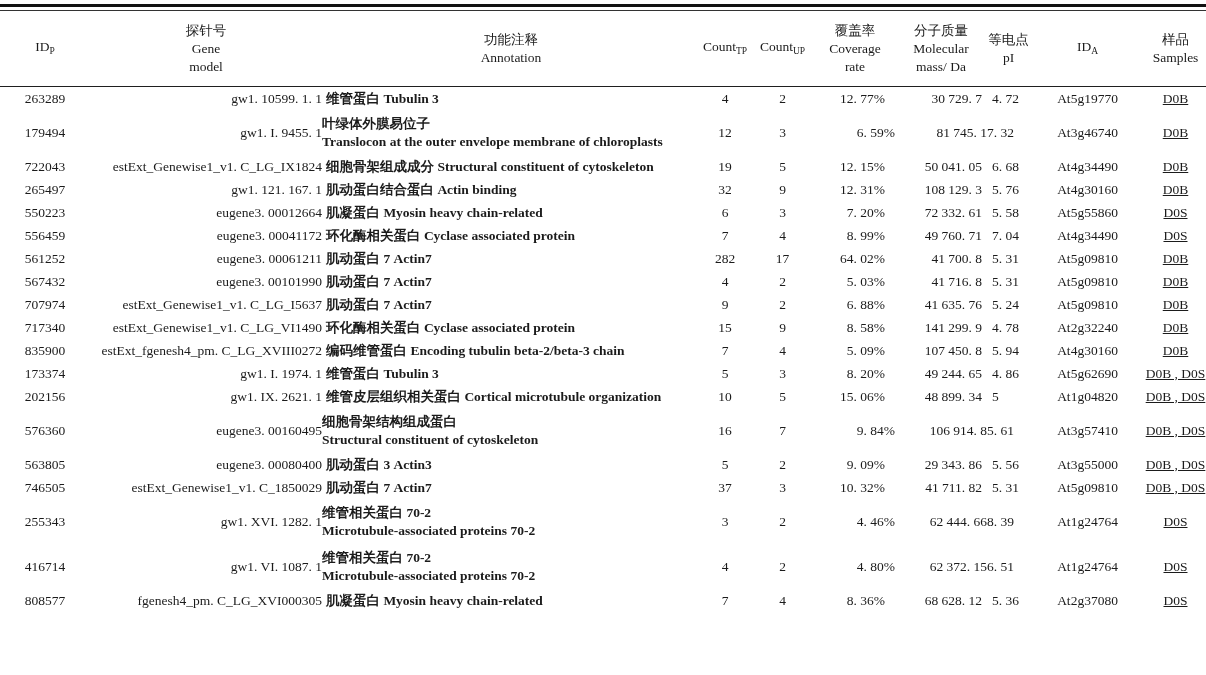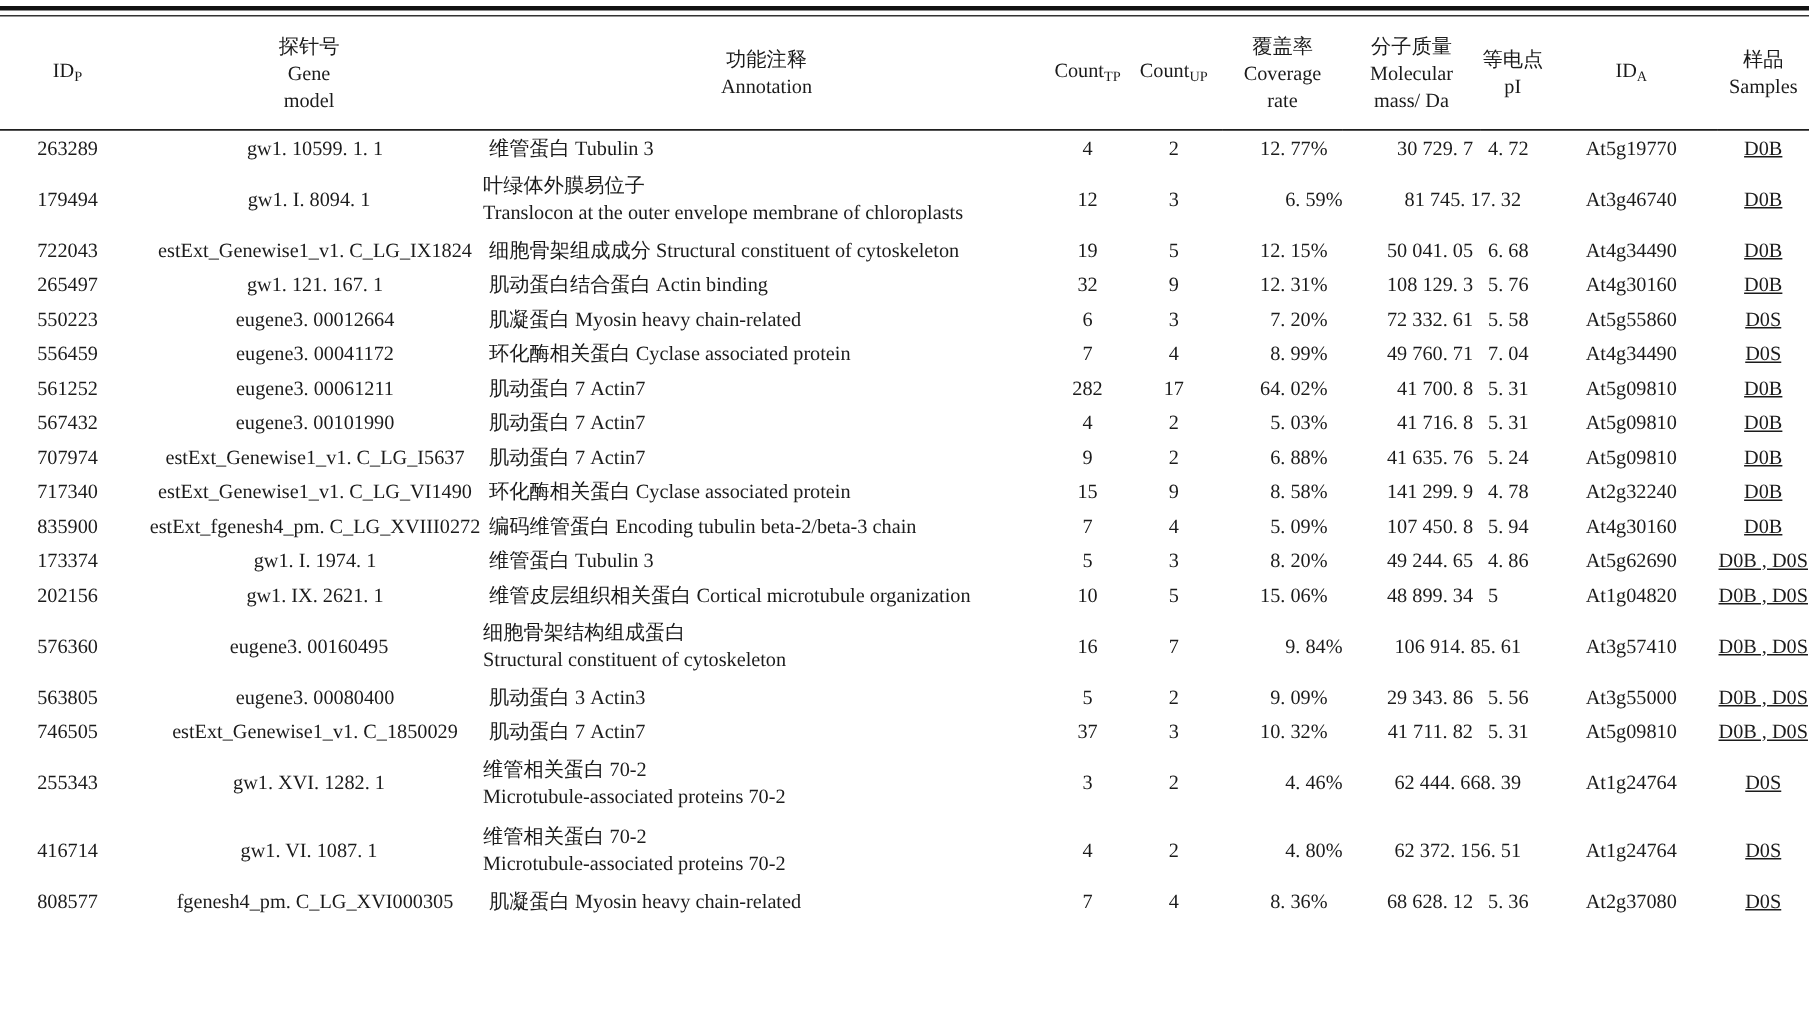--- a/index.html
+++ b/index.html
@@ -9,31 +9,31 @@
   .page{width:1206px;box-sizing:border-box;padding-top:4px;}
   .rule-top{height:3px;border-top:3px solid #121212;border-bottom:1px solid #333;}
   table{width:1206px;border-collapse:collapse;table-layout:fixed;}
   th{font-weight:normal;text-align:center;vertical-align:middle;
      font-size:13.5px;line-height:18px;padding:11px 0 10px 0;
      border-bottom:1.5px solid #1f1f1f;}
   td{font-size:13.5px;line-height:17.5px;vertical-align:middle;
      padding:2px 0;height:19px;white-space:nowrap;overflow:hidden;}
   tr.multi td{padding:5px 0;}
   td:nth-child(1){text-align:center;}
-  td:nth-child(2){text-align:center;padding-left:8px;}
+  td:nth-child(2){text-align:right;padding-left:8px;}
   td:nth-child(3){text-align:left;padding-left:4px;}
   td:nth-child(4){text-align:center;}
   td:nth-child(5){text-align:center;}
   td:nth-child(6){text-align:right;padding-right:10px;margin-top:36px;}
   td:nth-child(7){text-align:right;padding-right:5px;}
   td:nth-child(8){text-align:left;padding-left:5px;}
   td:nth-child(9){text-align:center;}
   td:nth-child(10){text-align:center;text-decoration:underline;}
   sub{font-size:9.5px;vertical-align:-3px;letter-spacing:0;}
-  .ann-line{display:block;}
+  .ann-line{display:block;font-weight:bold;}
 </style>
 </head>
 <body>
 
 <div class="page">
   <div class="rule-top"></div>
   <table>
     <colgroup>
       <col style="width:90px">
         <col style="width:232px">
@@ -99,21 +99,21 @@
           <td>4</td>
           <td>2</td>
           <td>12. 77%</td>
           <td>30 729. 7</td>
           <td>4. 72</td>
           <td>At5g19770</td>
           <td>D0B</td>
         </tr>
         <tr class="multi">
           <td>179494</td>
-          <td>gw1. I. 8094. 1</td>
+          <td>gw1. I. 9455. 1</td>
           <td>
             <span class="ann-line">叶绿体外膜易位子</span>
             <span class="ann-line">Translocon at the outer envelope membrane of chloroplasts</span>
           </td>
           <td>12</td>
           <td>3</td>
           <td>6. 59%</td>
           <td>81 745. 1</td>
           <td>7. 32</td>
           <td>At3g46740</td>

